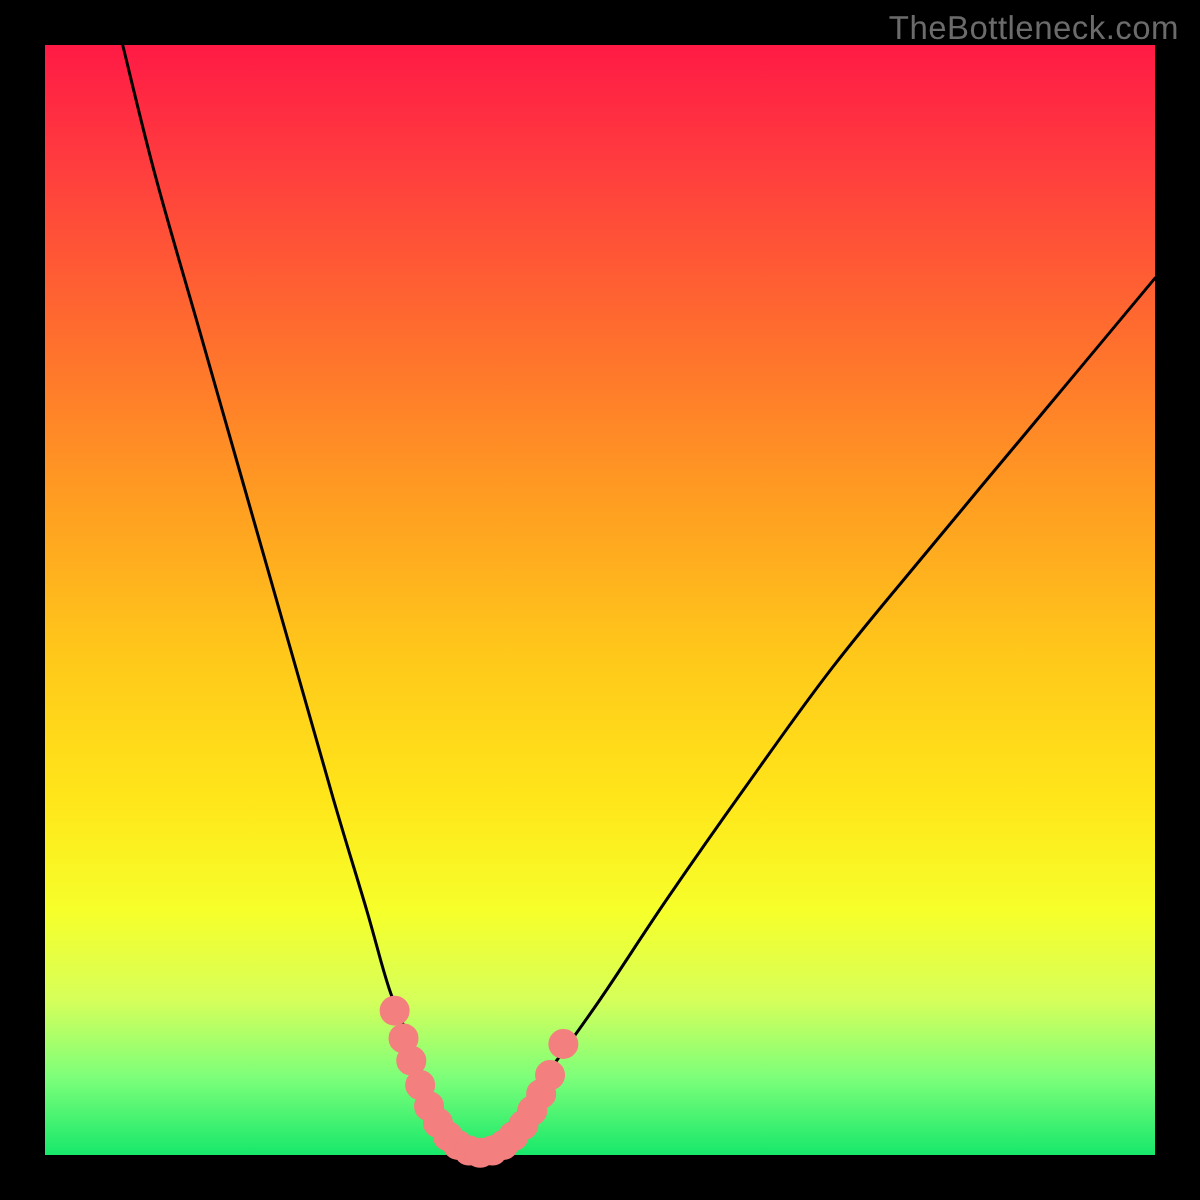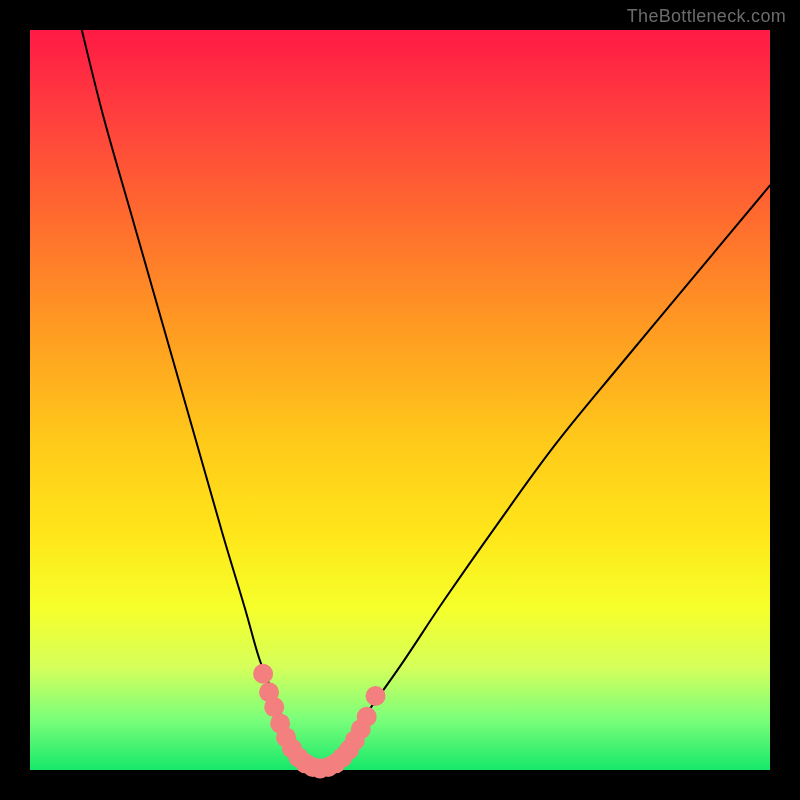--- a/index.html
+++ b/index.html
@@ -15,21 +15,21 @@
     position: relative;
     width: 800px;
     height: 800px;
     background: #000;
   }
   .watermark {
     position: absolute;
     top: 6px;
     right: 14px;
     color: #6b6b6b;
-    font-size: 18px;
+    font-size: 22px;
     font-weight: 500;
     letter-spacing: 0.3px;
     z-index: 10;
   }
   .plot-area {
     position: absolute;
     left: 30px;
     top: 30px;
     width: 740px;
     height: 740px;

